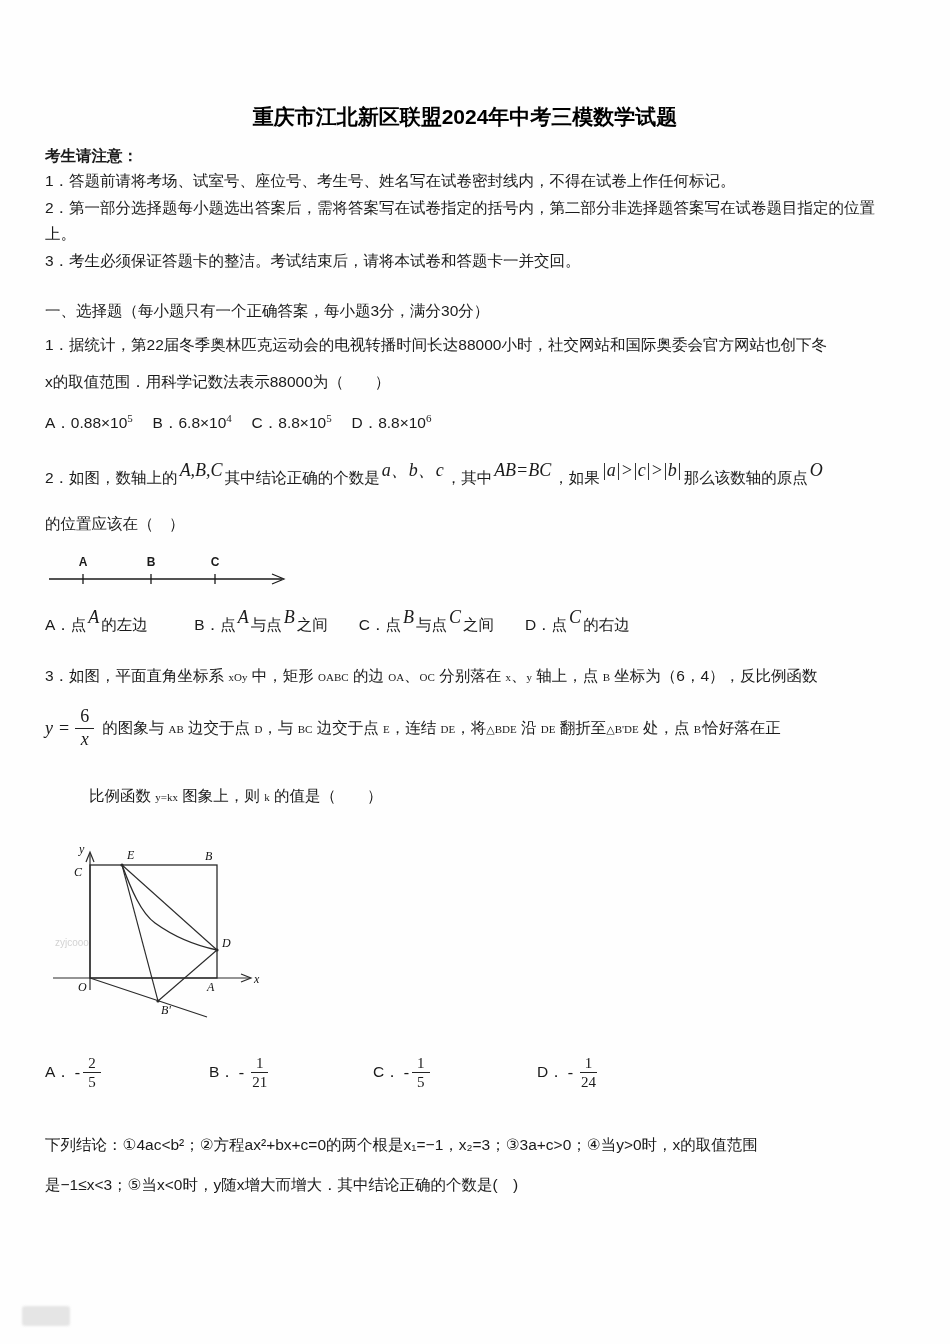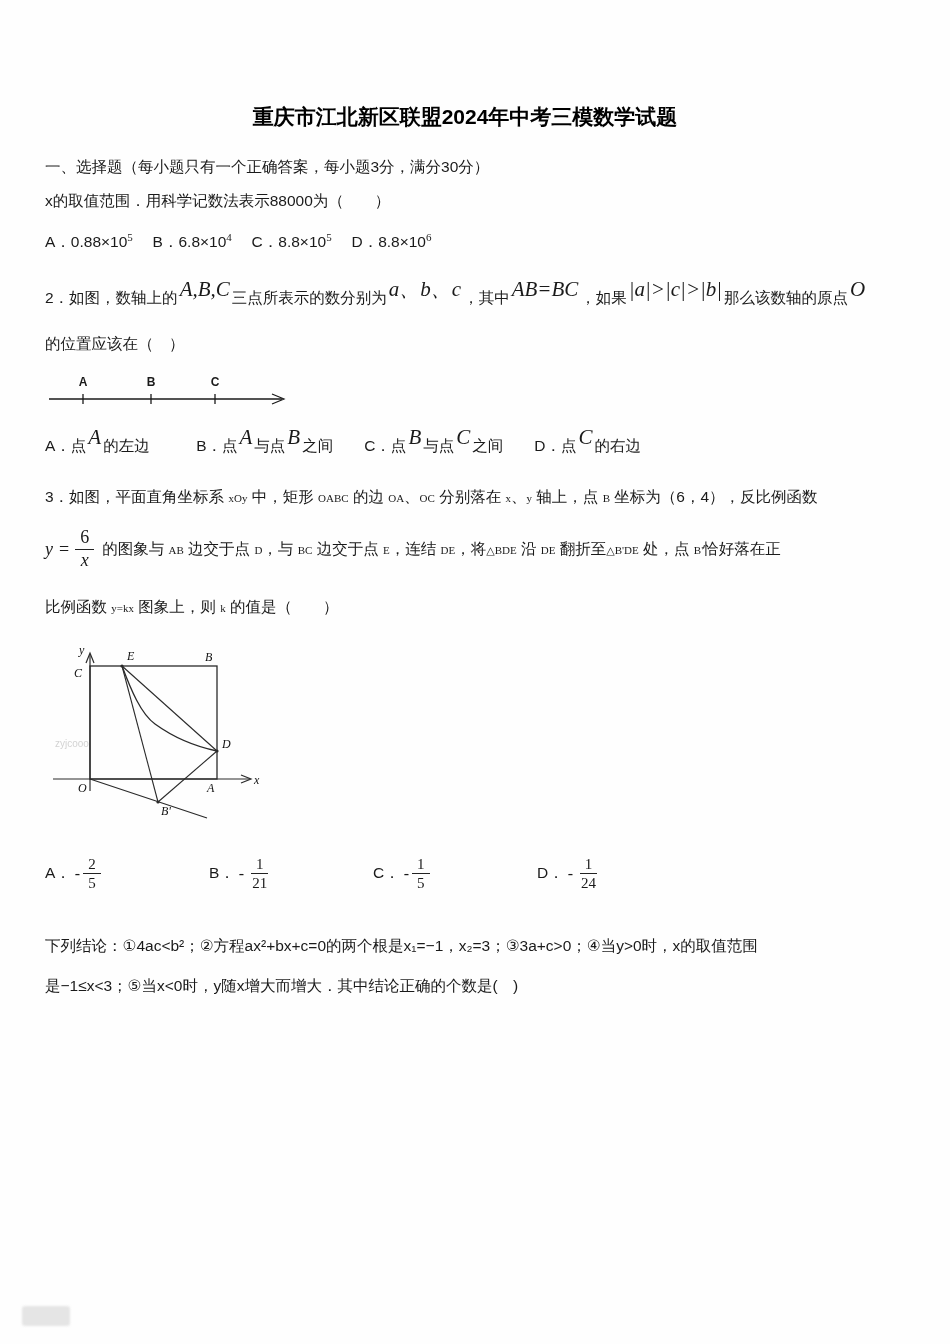--- a/index.html
+++ b/index.html
@@ -26,21 +26,21 @@
   .q2 .opts { margin-top:10px; line-height:40px; }
 
   .numline { display:block; margin:4px 0 0 0; }
   .numline .ax, .numline .tick { stroke:#1a1a1a; stroke-width:1.3; }
   .numline .arr { stroke:#1a1a1a; stroke-width:1.2; fill:none; }
   .numline .ptlabel { font-family:"Liberation Sans",sans-serif; font-weight:bold; font-size:12px; fill:#1a1a1a; }
 
   .q3 { margin-top:16px; }
   .q3 .l1 { line-height:30px; }
   .q3-fracline { display:flex; align-items:center; min-height:72px; font-size:15.5px; }
-  .q3 .l3 { margin-top:10px; line-height:24px; }
+  .q3 .l3 { margin-top:10px; line-height:44px;margin-left:44px; }
 
   .frac-expr { display:inline-flex; align-items:center; font-family:"Liberation Serif","DejaVu Serif",serif; font-size:18px; margin-right:8px; white-space:nowrap; }
   .frac-expr .lhs { font-style:italic; margin-right:6px; }
   .frac-expr .eq { margin-right:6px; }
   .frac { display:inline-flex; flex-direction:column; align-items:center; line-height:1.2; font-family:"Liberation Serif","DejaVu Serif",serif; }
   .fnum { border-bottom:1.3px solid #222; padding:0 5px; text-align:center; }
   .fden { padding:0 5px; }
   .frac-expr .fden { font-style:italic; }
 
   .coordfig { display:block; margin:24px 0 0 0; }
@@ -59,42 +59,49 @@
   .q3-options .opt-sign { margin-right:3px; font-family:"Liberation Serif",serif; font-size:16px; }
   .q3-options .frac { font-size:15px; }
 
   .q4 { margin-top:34px; }
   .q4 .l { line-height:40px; }
 
   
   .run-cn { }
   .run-sup { vertical-align:super; font-size:11px; font-family:"Liberation Serif","DejaVu Serif",serif; }
   .run-m { font-family:"Liberation Serif","DejaVu Serif",serif; font-size:11px; }
-  .run-msup { font-family:"Liberation Serif","DejaVu Serif",serif; font-style:italic; font-size:21px; position:relative; top:-7px; padding:0 2px; display:inline-block; }
+  .run-msup { font-family:"Liberation Serif","DejaVu Serif",serif; font-style:italic; font-size:18px; position:relative; top:-7px; padding:0 2px; display:inline-block; }
 
   .corner-watermark { position:absolute; left:22px; top:1306px; width:48px; height:20px; background:#dddddd; border-radius:3px; opacity:.75; filter:blur(1.2px); }
 </style>
 </head>
 <body>
 
 <div class="page">
   <div class="content">
 
     <h1 class="title">重庆市江北新区联盟2024年中考三模数学试题</h1>
 
+    <div>
+      <p class="notice-head">考生请注意：</p>
+      <p class="notice-item">1．答题前请将考场、试室号、座位号、考生号、姓名写在试卷密封线内，不得在试卷上作任何标记。</p>
+      <p class="notice-item">2．第一部分选择题每小题选出答案后，需将答案写在试卷指定的括号内，第二部分非选择题答案写在试卷题目指定的位置上。</p>
+      <p class="notice-item">3．考生必须保证答题卡的整洁。考试结束后，请将本试卷和答题卡一并交回。</p>
+    </div>
 
     <p class="section-head">一、选择题（每小题只有一个正确答案，每小题3分，满分30分）</p>
 
     <div class="q1">
+      <p class="qline l">1．据统计，第22届冬季奥林匹克运动会的电视转播时间长达88000小时，社交网站和国际奥委会官方网站也创下冬</p>
       <p class="qline l">x的取值范围．用科学记数法表示88000为（　　）</p>
       <p class="qline opts"><span class="run-cn">A．0.88×10</span><span class="run-sup">5</span><span class="run-cn">　 B．6.8×10</span><span class="run-sup">4</span><span class="run-cn"> 　C．8.8×10</span><span class="run-sup">5</span><span class="run-cn"> 　D．8.8×10</span><span class="run-sup">6</span></p>
     </div>
 
     <div class="q2">
-      <p class="qline l1"><span class="run-cn">2．如图，数轴上的</span><span class="run-msup">A,B,C</span><span class="run-cn">三点所表示的数分别为</span><span class="run-msup">a、b、c</span><span class="run-cn">，其中</span><span class="run-msup">AB=BC</span><span class="run-cn">，如果</span><span class="run-msup">|a|&gt;|c|&gt;|b|</span><span class="run-cn">那么该数轴的原点</span><span class="run-msup">O</span></p>
+      <p class="qline l1"><span class="run-cn">2．如图，数轴上的</span><span class="run-msup">A,B,C</span><span class="run-cn">其中结论正确的个数是</span><span class="run-msup">a、b、c</span><span class="run-cn">，其中</span><span class="run-msup">AB=BC</span><span class="run-cn">，如果</span><span class="run-msup">|a|&gt;|c|&gt;|b|</span><span class="run-cn">那么该数轴的原点</span><span class="run-msup">O</span></p>
       <p class="qline l2">的位置应该在（　）</p>
 
       <svg class="numline" width="255" height="44" viewBox="0 0 255 44">
         <line class="ax" x1="4" y1="29" x2="237" y2="29"></line>
         <polyline class="arr" points="227,24 239,29 227,34"></polyline>
         <line class="tick" x1="38" y1="24" x2="38" y2="34"></line>
         <line class="tick" x1="106" y1="24" x2="106" y2="34"></line>
         <line class="tick" x1="170" y1="24" x2="170" y2="34"></line>
         <text class="ptlabel" x="38" y="16" text-anchor="middle">A</text>
         <text class="ptlabel" x="106" y="16" text-anchor="middle">B</text>

